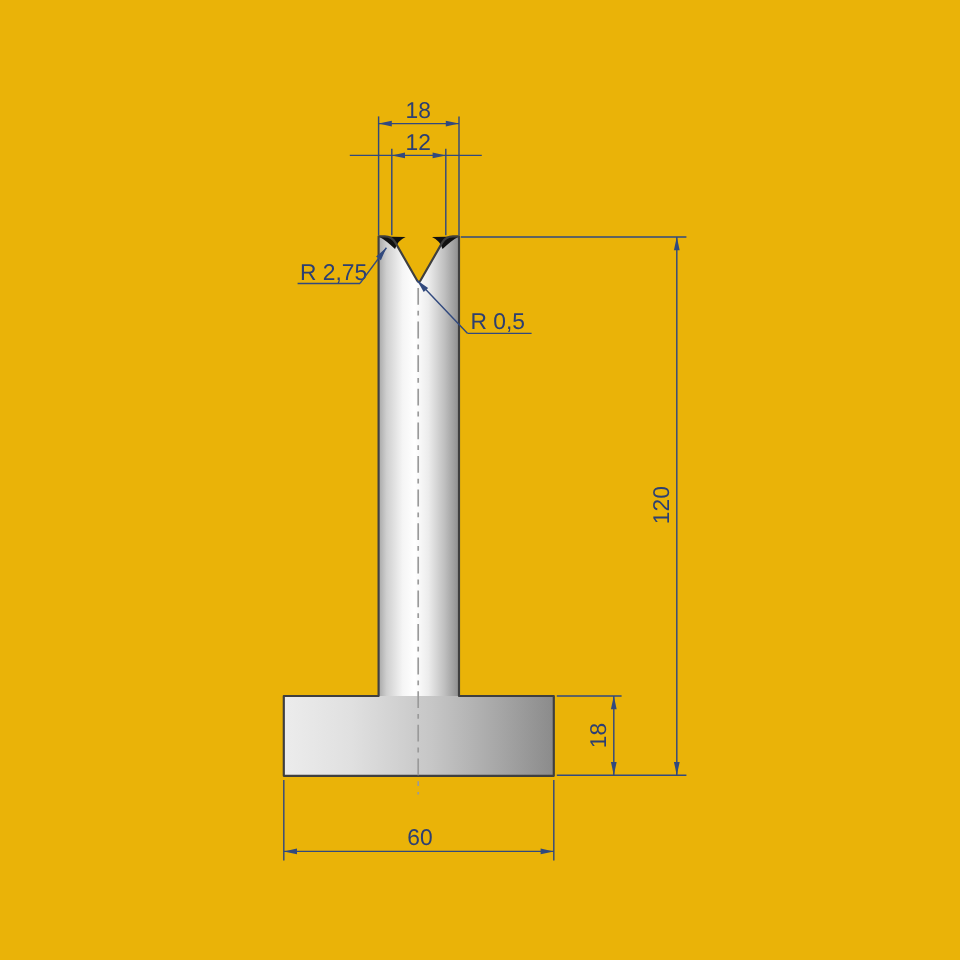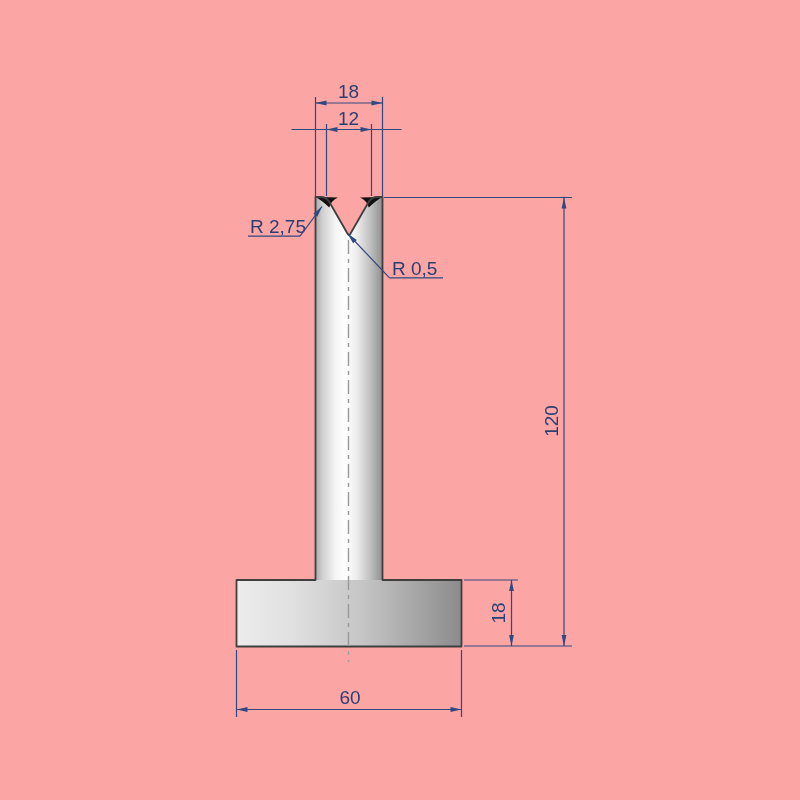--- a/index.html
+++ b/index.html
@@ -5,21 +5,21 @@
   html, body {
     margin: 0;
     padding: 0;
     background: #ffffff;
     font-family: "Liberation Sans", sans-serif;
   }
   .canvas {
     position: relative;
     width: 800px;
     height: 800px;
-    background: #fca5a5;
+    background: #eab308;
     overflow: hidden;
   }
   svg text {
     font-family: "Liberation Sans", sans-serif;
     font-size: 19px;
     fill: #2c3f72;
   }
   svg .dimline {
     stroke: #31497e;
     stroke-width: 1.2;

